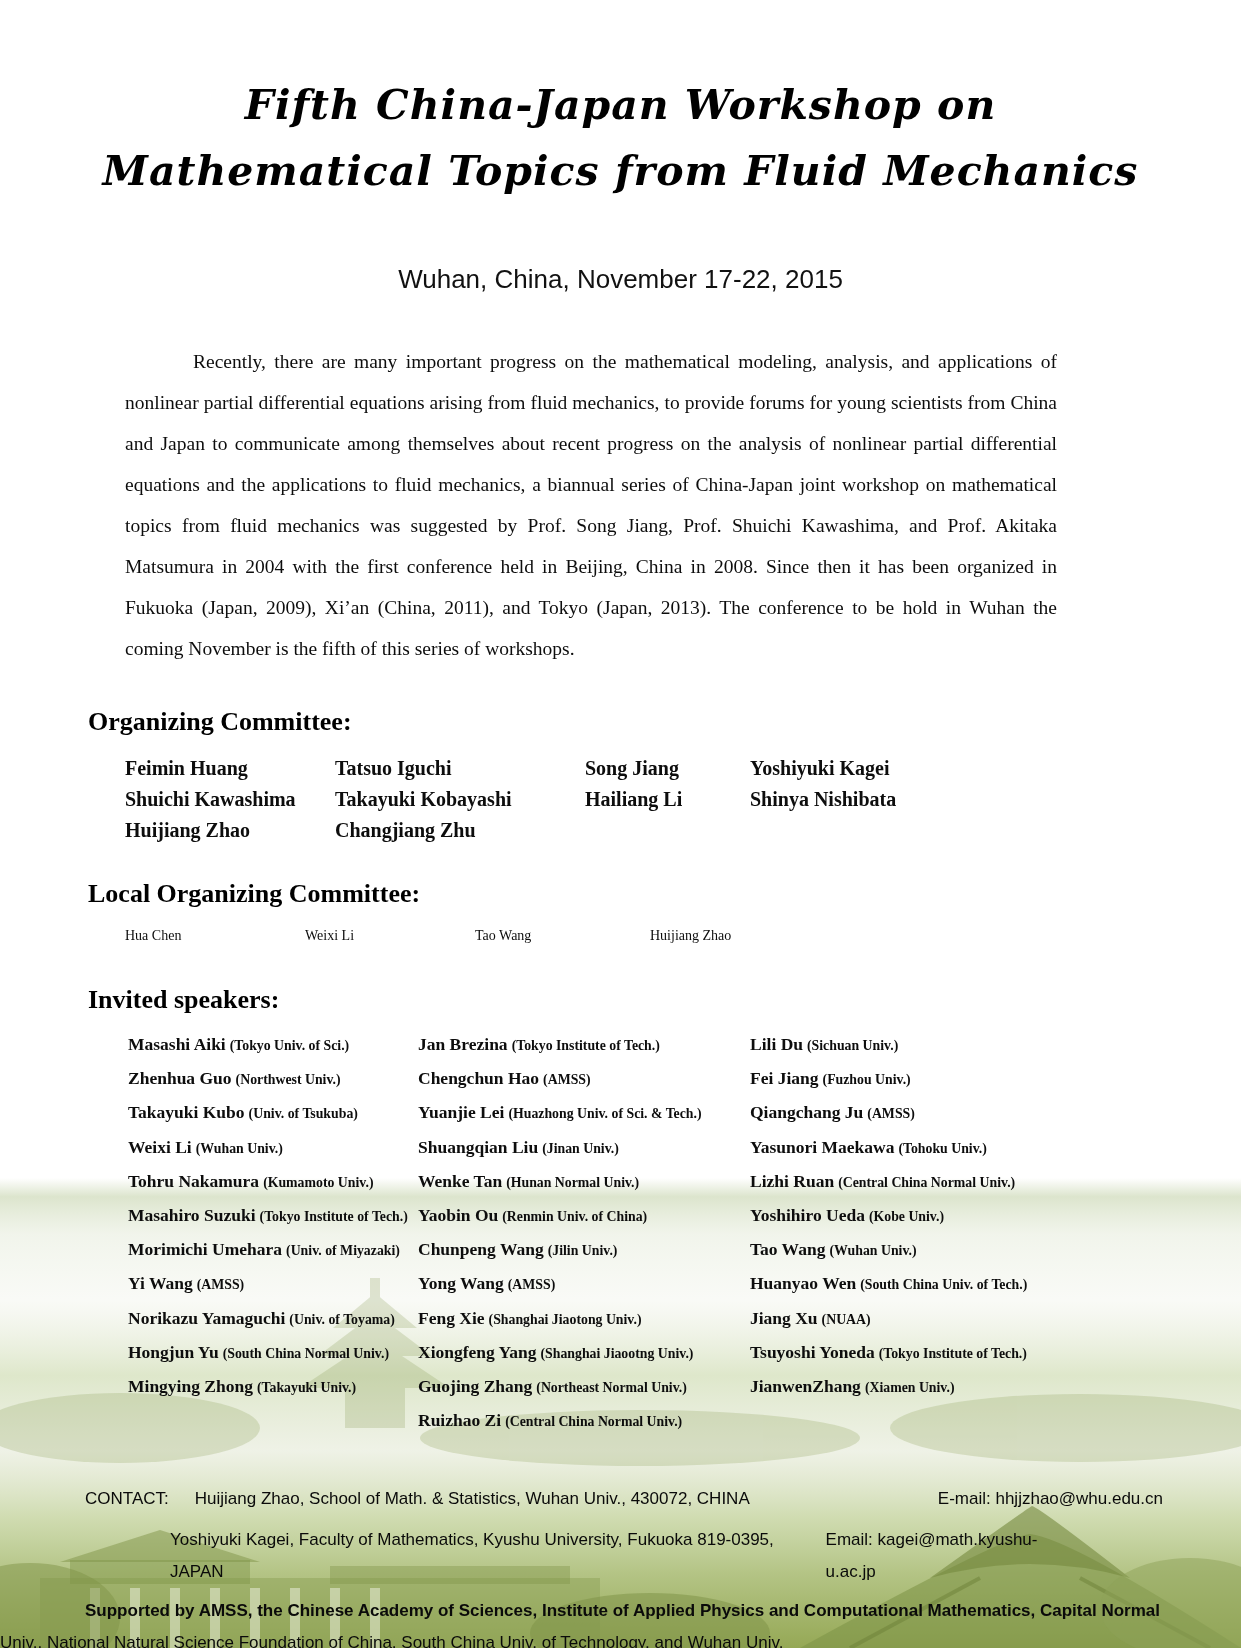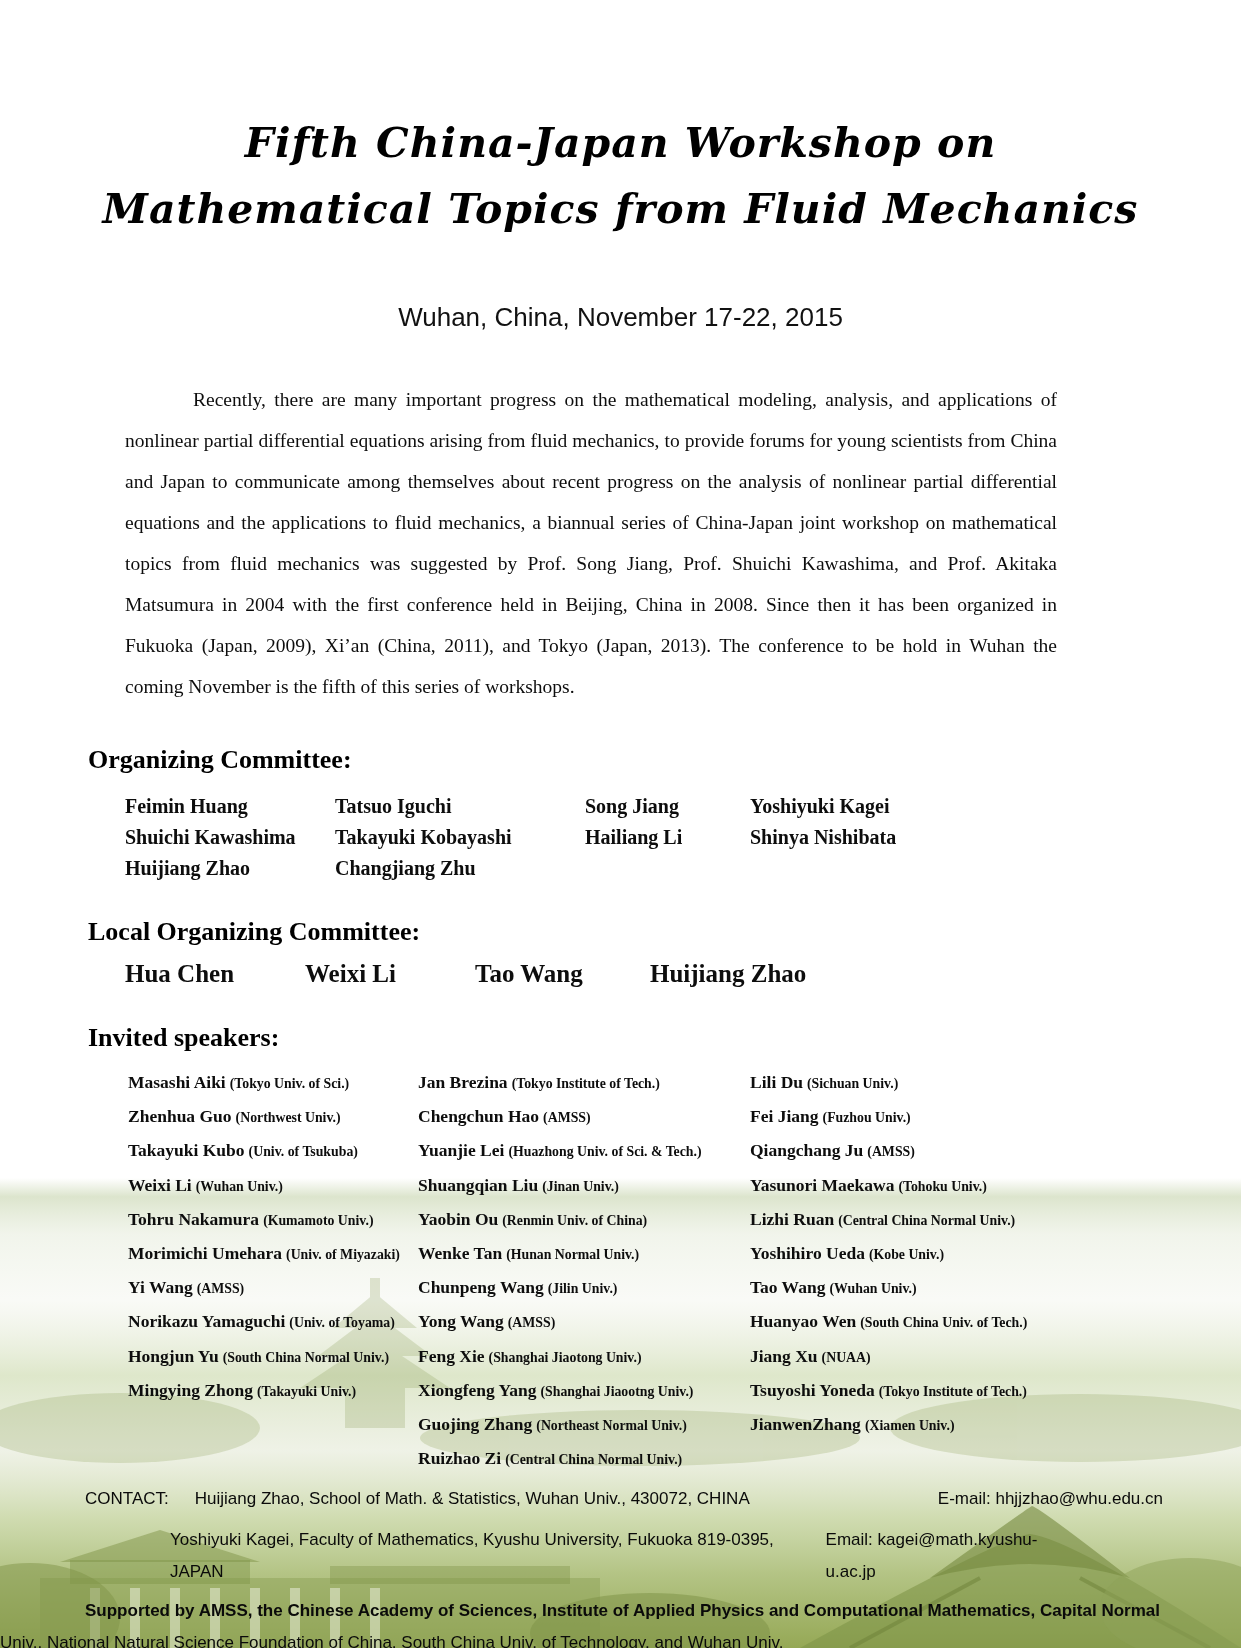--- a/index.html
+++ b/index.html
@@ -5,21 +5,21 @@
   html,body { margin:0; padding:0; background:#888; }
   .page {
     position:relative; width:1241px; height:1648px; margin:0 auto;
     background:#ffffff; overflow:hidden;
     font-family:"Liberation Serif", serif; color:#0d0d0d;
   }
   .bg-art { position:absolute; left:0; top:1178px; width:1241px; height:470px; z-index:0; pointer-events:none; }
   .content { position:relative; z-index:1; }
 
   
-  .title-block { padding-top:110px; text-align:center; }
+  .title-block { padding-top:72px; text-align:center; }
   .title-line {
     font-family:"DejaVu Serif", serif; font-style:italic; font-weight:bold;
     font-size:41px; line-height:66px; color:#000; letter-spacing:1px;
   }
   .subtitle {
     margin-top:60px; text-align:center;
     font-family:"Liberation Sans", sans-serif; font-size:26px; color:#111;
   }
 
   
@@ -35,21 +35,21 @@
 
   
   .org-grid {
     margin:20px 0 0 125px; display:grid;
     grid-template-columns:210px 250px 165px auto;
     row-gap:9px; font-weight:bold; font-size:20px; line-height:22px;
   }
   .local-grid {
     margin:16px 0 4px 125px; display:grid;
     grid-template-columns:180px 170px 175px auto;
-    font-weight:bold; font-size:25px; line-height:22px;
+    font-weight:normal; font-size:14px; line-height:22px;
   }
 
   
   .spk-grid { margin:12px 0 0 128px; display:grid; grid-template-columns:290px 332px auto; }
   .spk { height:34.2px; line-height:34.2px; white-space:nowrap; }
   .spk-name { font-weight:bold; font-size:17.5px; }
   .spk-aff  { font-weight:bold; font-size:13.8px; margin-left:4px; }
 
   
   .contact-area {
@@ -162,33 +162,34 @@
     </div>
 
     <h2 class="sec-head">Invited speakers:</h2>
     <div class="spk-grid">
       <div>
         <div class="spk"><span class="spk-name">Masashi Aiki</span><span class="spk-aff">(Tokyo Univ. of Sci.)</span></div>
         <div class="spk"><span class="spk-name">Zhenhua Guo</span><span class="spk-aff">(Northwest Univ.)</span></div>
         <div class="spk"><span class="spk-name">Takayuki Kubo</span><span class="spk-aff">(Univ. of Tsukuba)</span></div>
         <div class="spk"><span class="spk-name">Weixi Li</span><span class="spk-aff">(Wuhan Univ.)</span></div>
         <div class="spk"><span class="spk-name">Tohru Nakamura</span><span class="spk-aff">(Kumamoto Univ.)</span></div>
+        <div class="spk"><span class="spk-name">Masahiro Suzuki</span><span class="spk-aff">(Tokyo Institute of Tech.)</span></div>
         <div class="spk"><span class="spk-name">Morimichi Umehara</span><span class="spk-aff">(Univ. of Miyazaki)</span></div>
         <div class="spk"><span class="spk-name">Yi Wang</span><span class="spk-aff">(AMSS)</span></div>
         <div class="spk"><span class="spk-name">Norikazu Yamaguchi</span><span class="spk-aff">(Univ. of Toyama)</span></div>
         <div class="spk"><span class="spk-name">Hongjun Yu</span><span class="spk-aff">(South China Normal Univ.)</span></div>
         <div class="spk"><span class="spk-name">Mingying Zhong</span><span class="spk-aff">(Takayuki Univ.)</span></div>
       </div>
       <div>
         <div class="spk"><span class="spk-name">Jan Brezina</span><span class="spk-aff">(Tokyo Institute of Tech.)</span></div>
         <div class="spk"><span class="spk-name">Chengchun Hao</span><span class="spk-aff">(AMSS)</span></div>
         <div class="spk"><span class="spk-name">Yuanjie Lei</span><span class="spk-aff">(Huazhong Univ. of Sci. &amp; Tech.)</span></div>
         <div class="spk"><span class="spk-name">Shuangqian Liu</span><span class="spk-aff">(Jinan Univ.)</span></div>
+        <div class="spk"><span class="spk-name">Wenke Tan</span><span class="spk-aff">(Hunan Normal Univ.)</span></div>
         <div class="spk"><span class="spk-name">Yaobin Ou</span><span class="spk-aff">(Renmin Univ. of China)</span></div>
-        <div class="spk"><span class="spk-name">Wenke Tan</span><span class="spk-aff">(Hunan Normal Univ.)</span></div>
         <div class="spk"><span class="spk-name">Chunpeng Wang</span><span class="spk-aff">(Jilin Univ.)</span></div>
         <div class="spk"><span class="spk-name">Yong Wang</span><span class="spk-aff">(AMSS)</span></div>
         <div class="spk"><span class="spk-name">Feng Xie</span><span class="spk-aff">(Shanghai Jiaotong Univ.)</span></div>
         <div class="spk"><span class="spk-name">Xiongfeng Yang</span><span class="spk-aff">(Shanghai Jiaootng Univ.)</span></div>
         <div class="spk"><span class="spk-name">Guojing Zhang</span><span class="spk-aff">(Northeast Normal Univ.)</span></div>
         <div class="spk"><span class="spk-name">Ruizhao Zi</span><span class="spk-aff">(Central China Normal Univ.)</span></div>
       </div>
       <div>
         <div class="spk"><span class="spk-name">Lili Du</span><span class="spk-aff">(Sichuan Univ.)</span></div>
         <div class="spk"><span class="spk-name">Fei Jiang</span><span class="spk-aff">(Fuzhou Univ.)</span></div>

